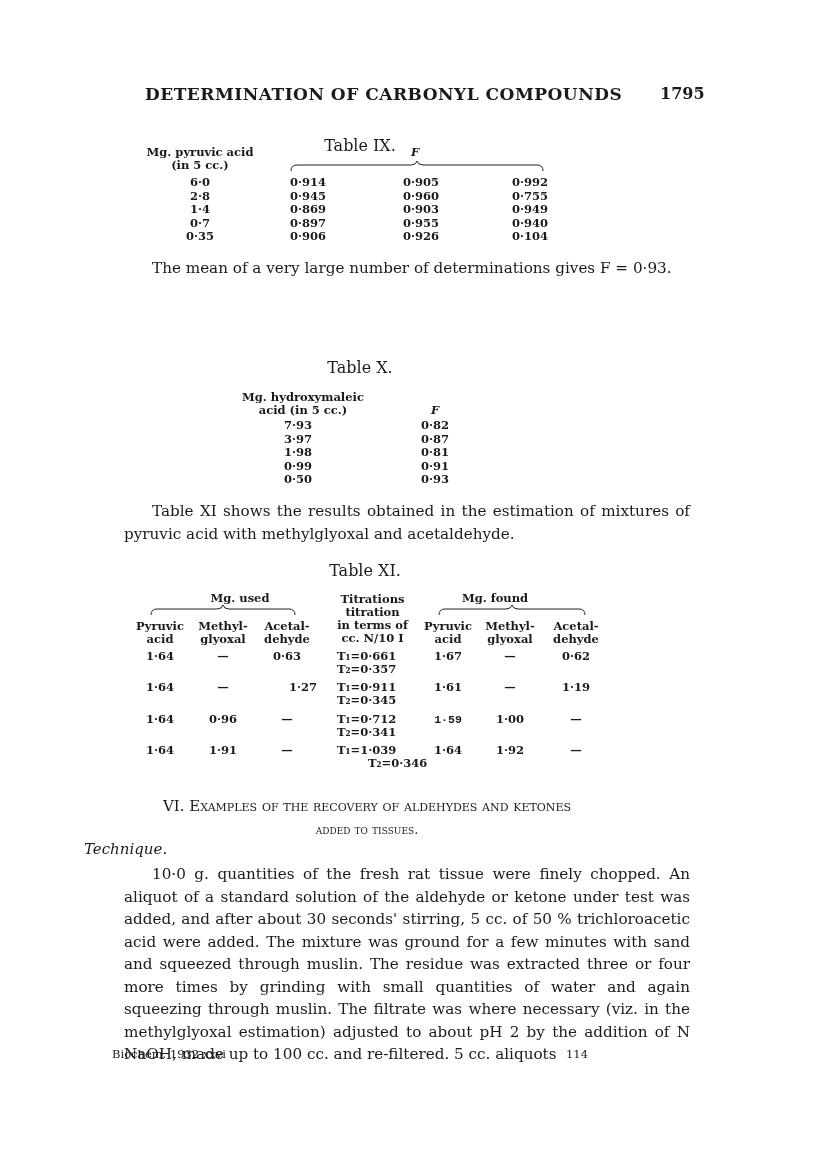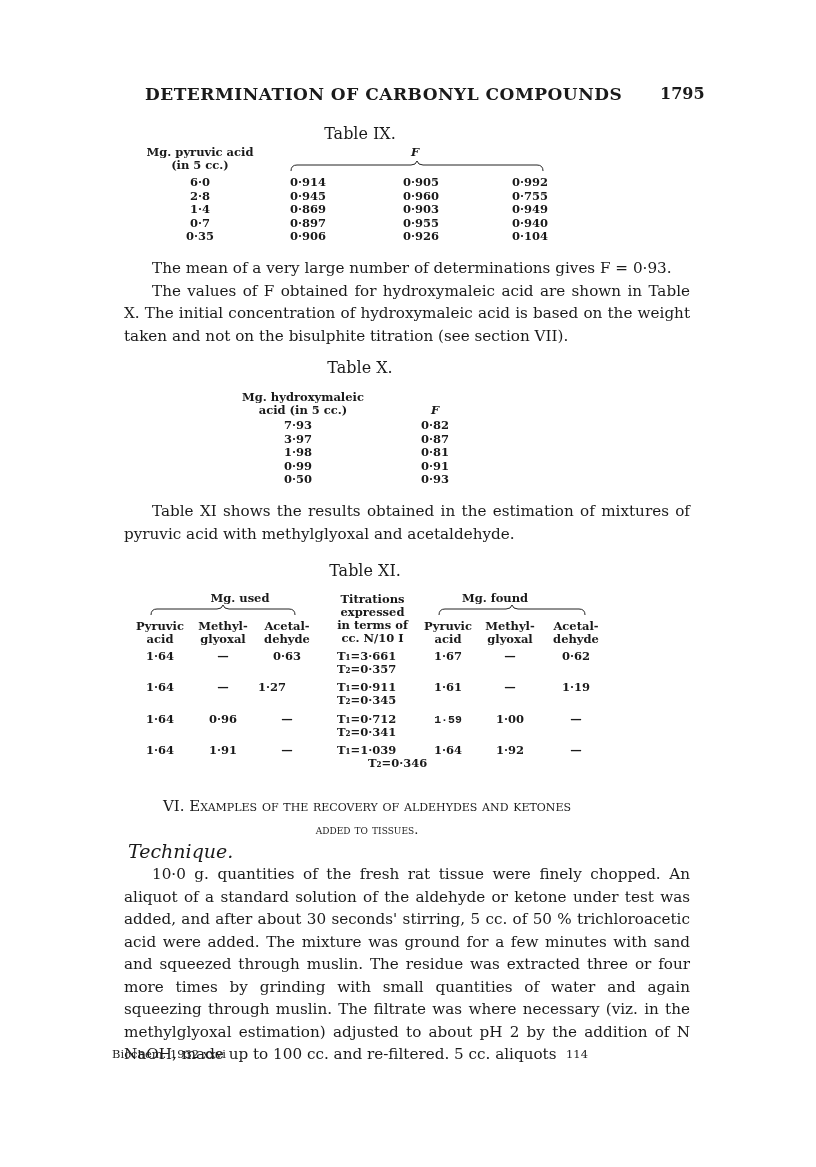--- a/index.html
+++ b/index.html
@@ -25,21 +25,21 @@
   .brace { position: absolute; }
   .sc { font-variant: small-caps; }
   .footer { font-size: 11.5px; font-weight: normal; }
 </style>
 </head>
 <body>
 
 <div class="abs hdr-title">DETERMINATION OF CARBONYL COMPOUNDS</div>
 <div class="abs hdr-page">1795</div>
 
-<div class="abs caption" style="left:300px; top:124px; width:120px;">Table IX.</div>
+<div class="abs caption" style="left:300px; top:136px; width:120px;">Table IX.</div>
 <div class="abs tsmall center" style="left:140px; top:146px; width:120px;">
   <div>Mg. pyruvic acid</div>
   <div>(in 5 cc.)</div>
 </div>
 <div class="abs tsmall italic center" style="left:405px; top:146px; width:20px;">F</div>
 <svg class="brace" style="left:290px; top:160px;" width="254" height="12">
   <path d="M1,11 Q1,5 7,5 L121,5 Q126,5 127,1 Q128,5 133,5 L247,5 Q253,5 253,11" fill="none" stroke="#222" stroke-width="1"></path>
 </svg>
 <div class="abs" style="left:140px; top:176px;">
   <div class="abs tnum center" style="left:0; top:0; width:120px;">
@@ -67,21 +67,20 @@
     <div>0·992</div>
     <div>0·755</div>
     <div>0·949</div>
     <div>0·940</div>
     <div>0·104</div>
   </div>
 </div>
 
 <div class="abs para" style="top:257px;">
   <p class="indent">The mean of a very large number of determinations gives F = 0·93.</p>
-  <p class="indent">The values of F obtained for hydroxymaleic acid are shown in Table X. The initial concentration of hydroxymaleic acid is based on the weight taken and not on the bisulphite titration (see section VII).</p>
 </div>
 
 <div class="abs caption" style="left:310px; top:358px; width:100px;">Table X.</div>
 <div class="abs tsmall center" style="left:238px; top:391px; width:130px;">
   <div>Mg. hydroxymaleic</div>
   <div>acid (in 5 cc.)</div>
 </div>
 <div class="abs tsmall italic center" style="left:420px; top:404px; width:30px;">F</div>
 <div class="abs tnum center" style="left:258px; top:419px; width:80px;">
   <div>7·93</div>
@@ -108,21 +107,21 @@
 <svg class="brace" style="left:150px; top:604px;" width="146" height="12">
   <path d="M1,11 Q1,5 7,5 L67,5 Q72,5 73,1 Q74,5 79,5 L139,5 Q145,5 145,11" fill="none" stroke="#222" stroke-width="1"></path>
 </svg>
 <div class="abs tsmall center" style="left:435px; top:592px; width:120px;">Mg. found</div>
 <svg class="brace" style="left:438px; top:604px;" width="148" height="12">
   <path d="M1,11 Q1,5 7,5 L68,5 Q73,5 74,1 Q75,5 80,5 L141,5 Q147,5 147,11" fill="none" stroke="#222" stroke-width="1"></path>
 </svg>
 
 <div class="abs tsmall center" style="left:325px; top:593px; width:95px;">
   <div>Titrations</div>
-  <div>expressed</div>
+  <div>titration</div>
   <div>in terms of</div>
   <div>cc. N/10 I</div>
 </div>
 
 <div class="abs tsmall center" style="left:130px; top:620px; width:60px;">
   <div>Pyruvic</div>
   <div>acid</div>
 </div>
 <div class="abs tsmall center" style="left:193px; top:620px; width:60px;">
   <div>Methyl-</div>
@@ -144,30 +143,30 @@
 <div class="abs tsmall center" style="left:546px; top:620px; width:60px;">
   <div>Acetal-</div>
   <div>dehyde</div>
 </div>
 
 <div class="abs" style="left:0; top:650px; width:816px;">
   <div class="abs" style="top:0; left:0; width:816px;">
     <div class="abs tnum center" style="left:130px; width:60px;">1·64</div>
     <div class="abs tnum center" style="left:193px; width:60px;">—</div>
     <div class="abs tnum center" style="left:257px; width:60px;">0·63</div>
-    <div class="abs tnum" style="left:337px;">T₁=3·661</div>
+    <div class="abs tnum" style="left:337px;">T₁=0·661</div>
     <div class="abs tnum" style="left:337px; top:13px;">T₂=0·357</div>
     <div class="abs tnum center" style="left:418px; width:60px;">1·67</div>
     <div class="abs tnum center" style="left:480px; width:60px;">—</div>
     <div class="abs tnum center" style="left:546px; width:60px;">0·62</div>
   </div>
   <div class="abs" style="top:31px; left:0; width:816px;">
     <div class="abs tnum center" style="left:130px; width:60px;">1·64</div>
     <div class="abs tnum center" style="left:193px; width:60px;">—</div>
-    <div class="abs tnum center" style="left:242px; width:60px;">1·27</div>
+    <div class="abs tnum center" style="left:257px; width:60px;text-align:right;">1·27</div>
     <div class="abs tnum" style="left:337px;">T₁=0·911</div>
     <div class="abs tnum" style="left:337px; top:13px;">T₂=0·345</div>
     <div class="abs tnum center" style="left:418px; width:60px;">1·61</div>
     <div class="abs tnum center" style="left:480px; width:60px;">—</div>
     <div class="abs tnum center" style="left:546px; width:60px;">1·19</div>
   </div>
   <div class="abs" style="top:63px; left:0; width:816px;">
     <div class="abs tnum center" style="left:130px; width:60px;">1·64</div>
     <div class="abs tnum center" style="left:193px; width:60px;">0·96</div>
     <div class="abs tnum center" style="left:257px; width:60px;">—</div>
@@ -188,20 +187,20 @@
     <div class="abs tnum center" style="left:546px; width:60px;">—</div>
   </div>
 </div>
 
 <div class="abs center" style="left:84px; top:797px; width:566px; font-size:15px;">
   <span class="sc">VI. Examples of the recovery of aldehydes and ketones</span>
 </div>
 <div class="abs center" style="left:84px; top:822px; width:566px; font-size:13px;">
   <span class="sc">added to tissues.</span>
 </div>
-<div class="abs italic" style="left:84px; top:840px; font-size:19px;margin-left:44px;">Technique.</div>
+<div class="abs italic" style="left:84px; top:840px; font-size:15px;">Technique.</div>
 
 <div class="abs para" style="top:863px;">
   <p class="indent">10·0 g. quantities of the fresh rat tissue were finely chopped. An aliquot of a standard solution of the aldehyde or ketone under test was added, and after about 30 seconds' stirring, 5 cc. of 50 % trichloroacetic acid were added. The mixture was ground for a few minutes with sand and squeezed through muslin. The residue was extracted three or four more times by grinding with small quantities of water and again squeezing through muslin. The filtrate was where necessary (viz. in the methylglyoxal estimation) adjusted to about pH 2 by the addition of N NaOH, made up to 100 cc. and re-filtered. 5 cc. aliquots</p>
 </div>
 
 <div class="abs footer" style="left:112px; top:1047px;">Biochem. 1932 xxvi</div>
 <div class="abs footer" style="left:566px; top:1047px;">114</div>
 
 </body></html>

